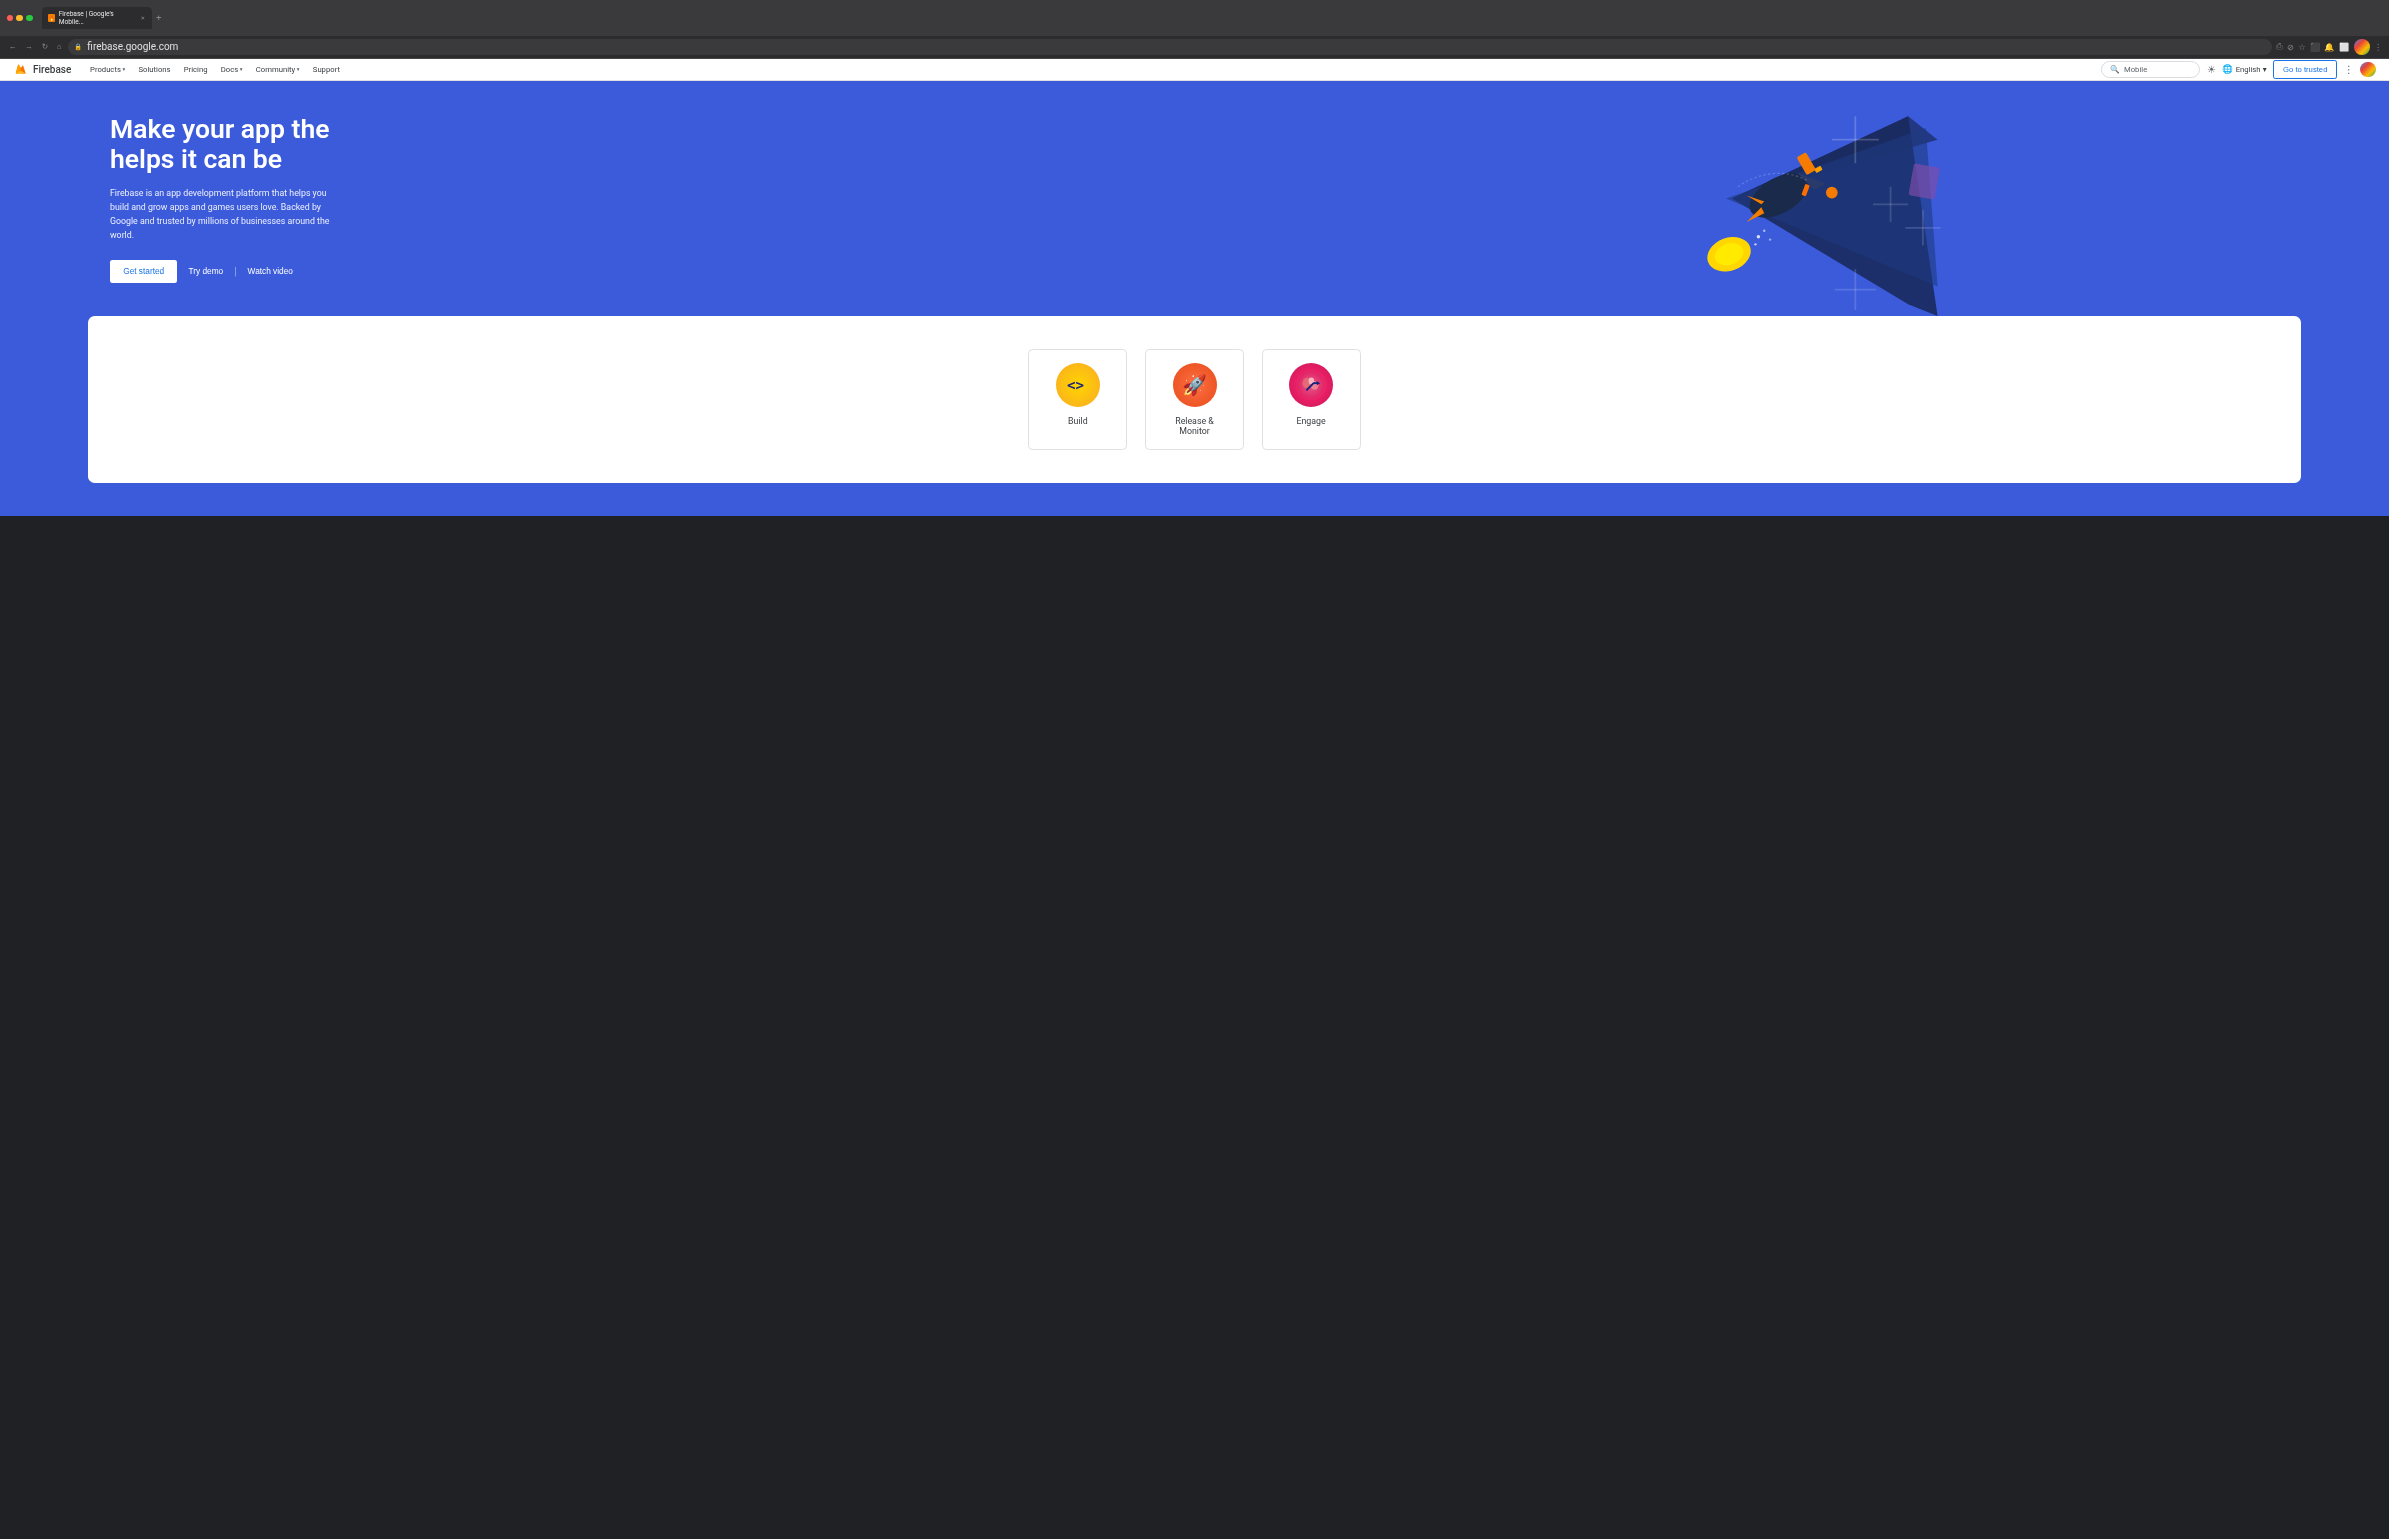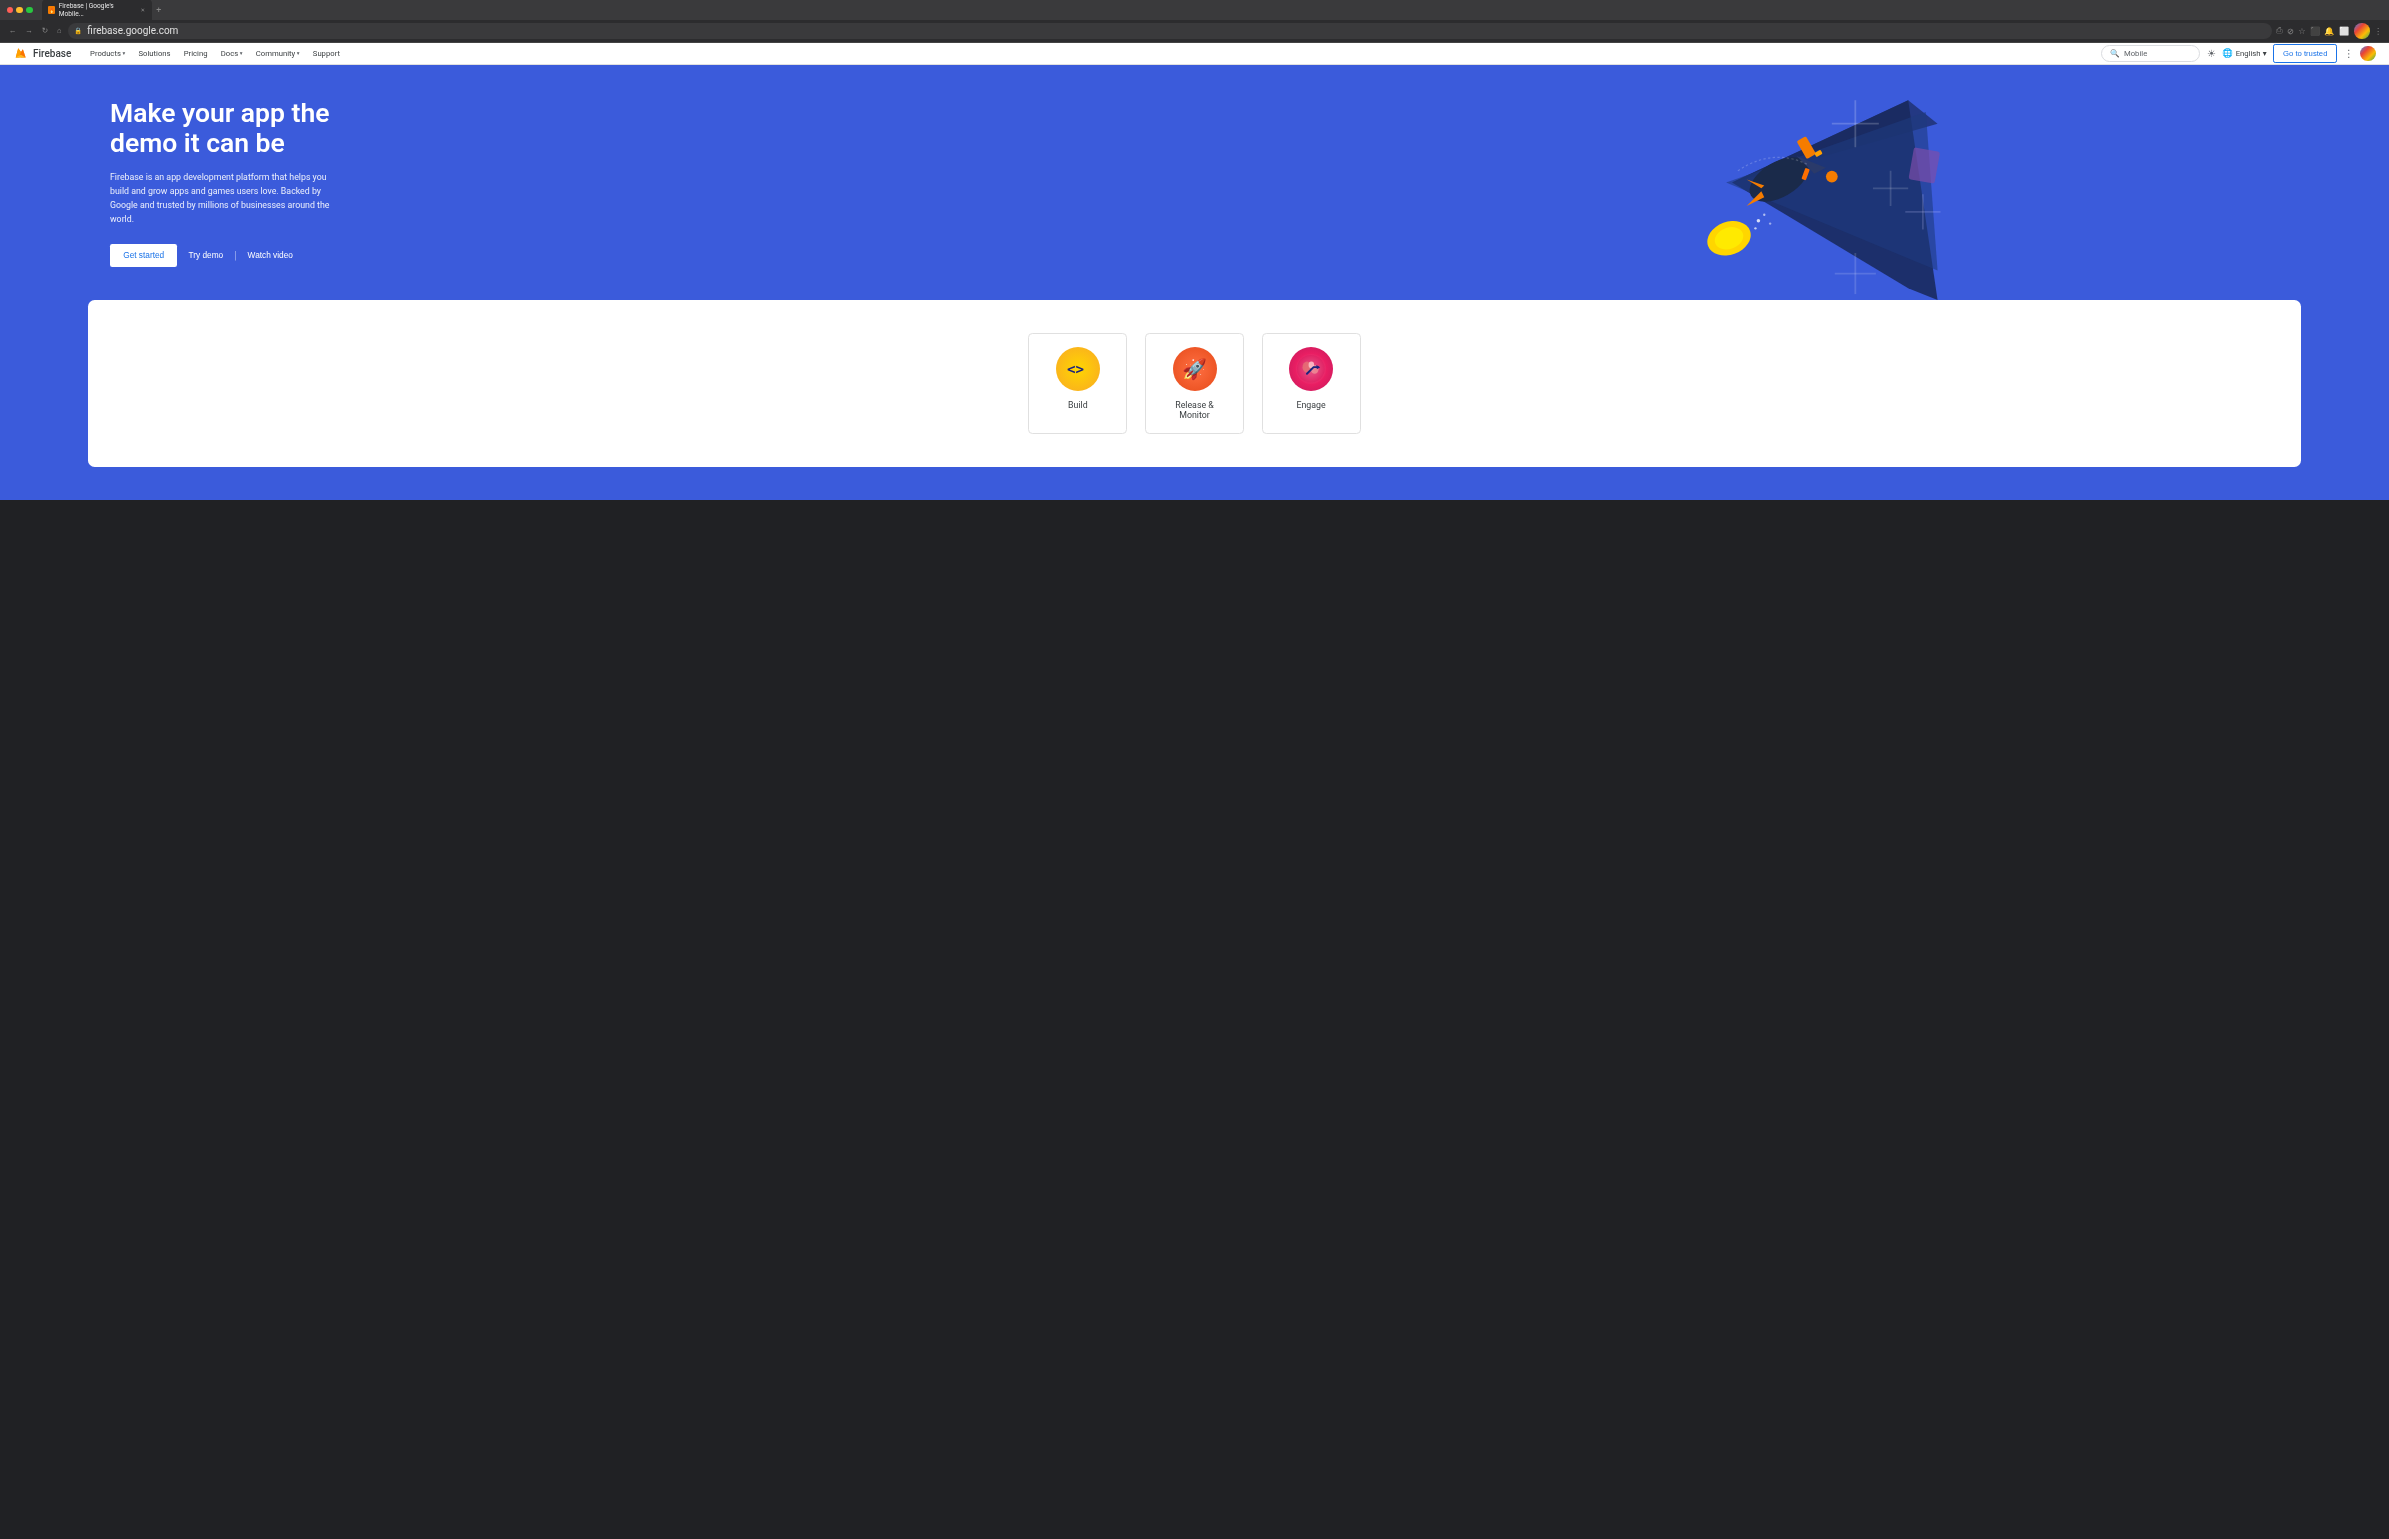--- a/index.html
+++ b/index.html
@@ -8,21 +8,21 @@
     
     .browser-chrome {
       background: #2c2c2e;
       width: 100%;
     }
     .browser-titlebar {
       display: flex;
       align-items: center;
       padding: 4.4px 6.6px;
       background: #3a3a3c;
-      height: 20px;
+      height: 36px;
     }
     .traffic-lights { display: flex; gap: 3.3px; align-items: center; }
     .tl { width: 6.6px; height: 6.6px; border-radius: 50%; }
     .tl-red { background: #ff5f57; }
     .tl-yellow { background: #ffbd2e; }
     .tl-green { background: #28c840; }
     .tab-bar {
       display: flex;
       align-items: center;
       margin-left: 8.8px;
@@ -426,21 +426,21 @@
         <span class="chevron">▾</span>
       </div>
       <button class="go-to-console">Go to trusted</button>
       <span class="more-icon">⋮</span>
       <div class="user-avatar"></div>
     </div>
   </nav>
 
   <section class="hero">
     <div class="hero-content">
-      <h1 class="hero-title">Make your app the demo it can be</h1>
+      <h1 class="hero-title">Make your app the helps it can be</h1>
       <p class="hero-subtitle">Firebase is an app development platform that helps you build and grow apps and games users love. Backed by Google and trusted by millions of businesses around the world.</p>
       <div class="hero-actions">
         <button class="btn-get-started">Get started</button>
         <button class="btn-try-demo">Try demo</button>
         <span class="hero-divider">|</span>
         <button class="btn-watch-video">Watch video</button>
       </div>
     </div>
 
     <div class="hero-illustration">

